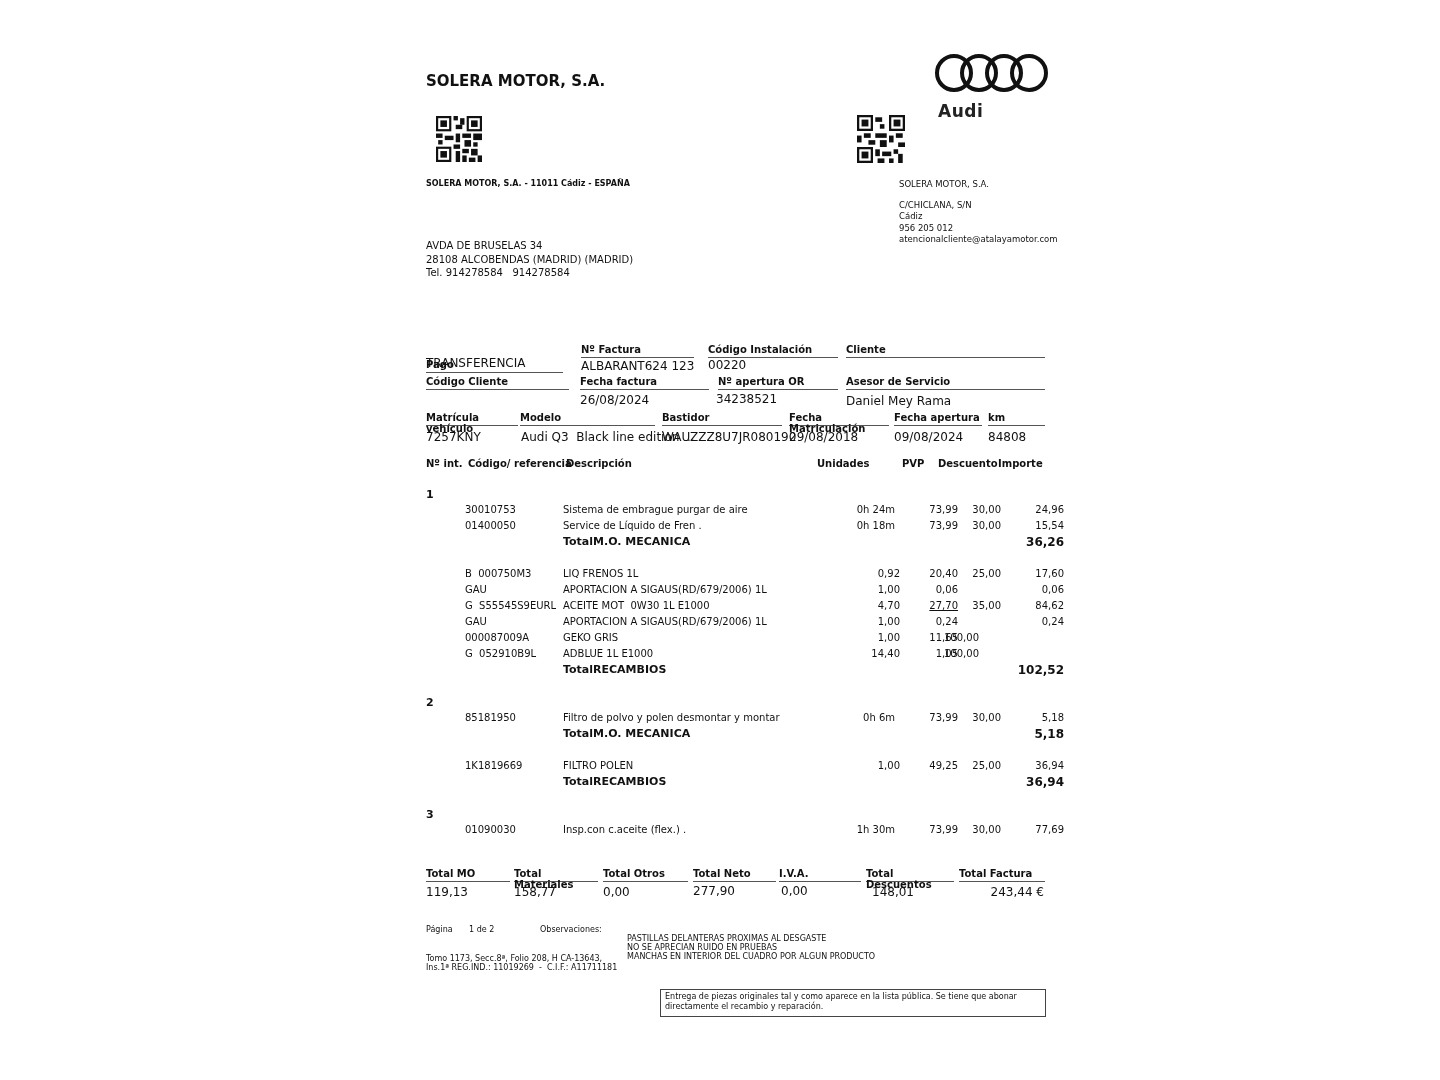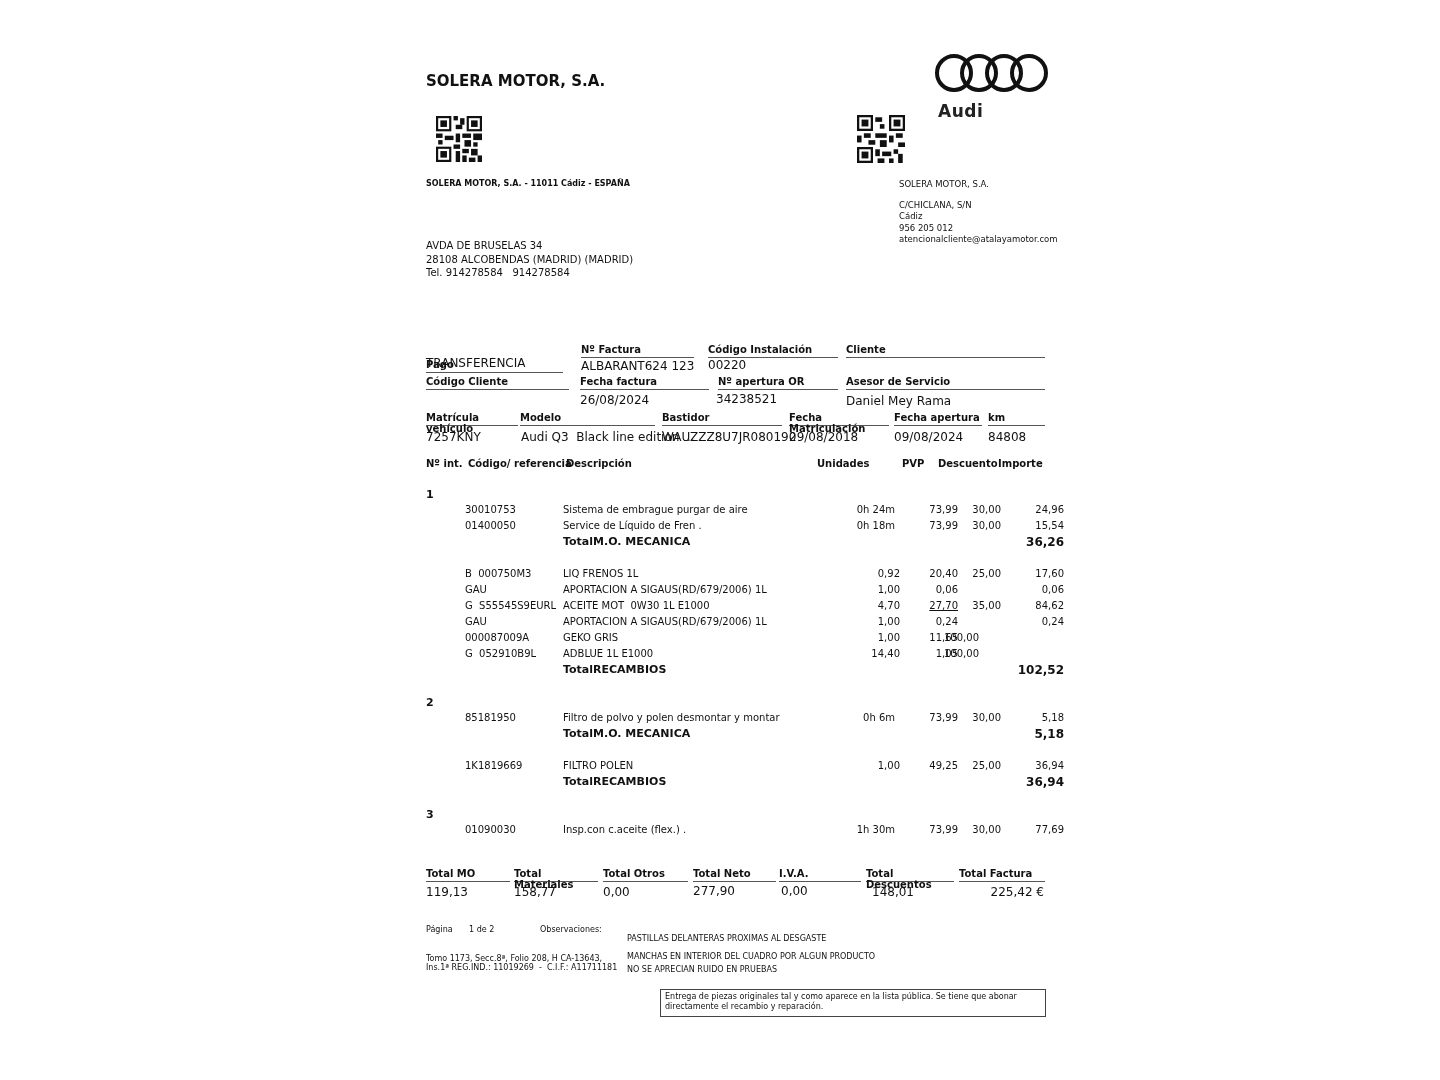--- a/index.html
+++ b/index.html
@@ -265,24 +265,24 @@
 <div class="val" style="left:514px;top:885px;">158,77</div>
 <div class="lbl" style="left:603px;top:868px;width:85px;">Total Otros</div>
 <div class="val" style="left:603px;top:885px;">0,00</div>
 <div class="lbl" style="left:693px;top:868px;width:83px;">Total Neto</div>
 <div class="val" style="left:693px;top:884px;">277,90</div>
 <div class="lbl" style="left:779px;top:868px;width:82px;">I.V.A.</div>
 <div class="val" style="left:781px;top:884px;">0,00</div>
 <div class="lbl" style="left:866px;top:868px;width:88px;">Total Descuentos</div>
 <div class="val" style="left:872px;top:885px;">148,01</div>
 <div class="lbl" style="left:959px;top:868px;width:86px;">Total Factura</div>
-<div class="val num" style="right:396px;top:885px;">225,42 €</div>
+<div class="val num" style="right:396px;top:885px;">243,44 €</div>
 
 <div class="abs s8" style="left:426px;top:925px;">Página</div>
 <div class="abs s8" style="left:469px;top:925px;">1 de 2</div>
 <div class="abs s8" style="left:540px;top:925px;">Observaciones:</div>
 <div class="abs s8" style="left:627px;top:934px;">PASTILLAS DELANTERAS PROXIMAS AL DESGASTE</div>
-<div class="abs s8" style="left:627px;top:965px;">NO SE APRECIAN RUIDO EN PRUEBAS</div>
+<div class="abs s8" style="left:627px;top:943px;">NO SE APRECIAN RUIDO EN PRUEBAS</div>
 <div class="abs s8" style="left:627px;top:952px;">MANCHAS EN INTERIOR DEL CUADRO POR ALGUN PRODUCTO</div>
 <div class="abs s8" style="left:426px;top:954px;">Tomo 1173, Secc.8ª, Folio 208, H CA-13643,</div>
 <div class="abs s8" style="left:426px;top:963px;white-space:pre;">Ins.1ª REG.IND.: 11019269  -  C.I.F.: A11711181</div>
 
 <div class="notice">Entrega de piezas originales tal y como aparece en la lista pública. Se tiene que abonar directamente el recambio y reparación.</div>
 
 </body></html>

